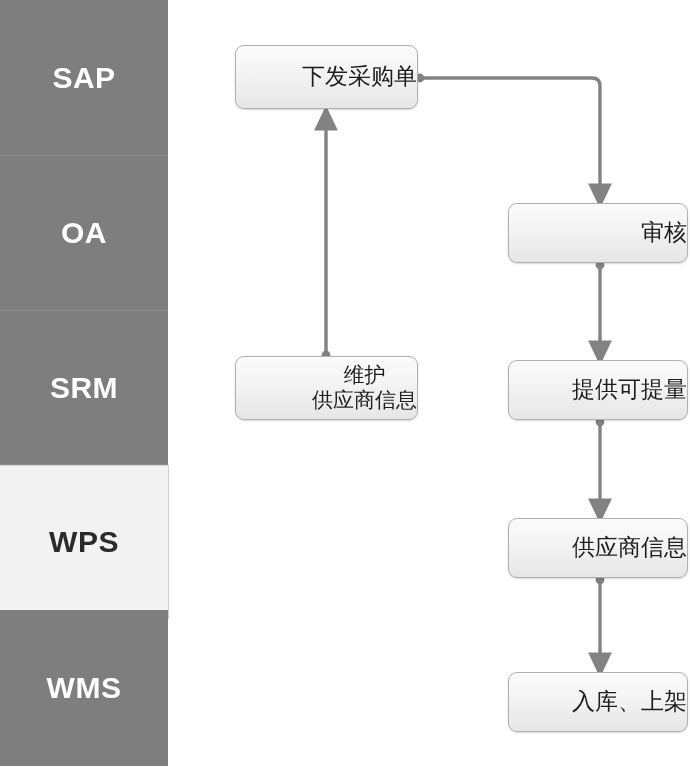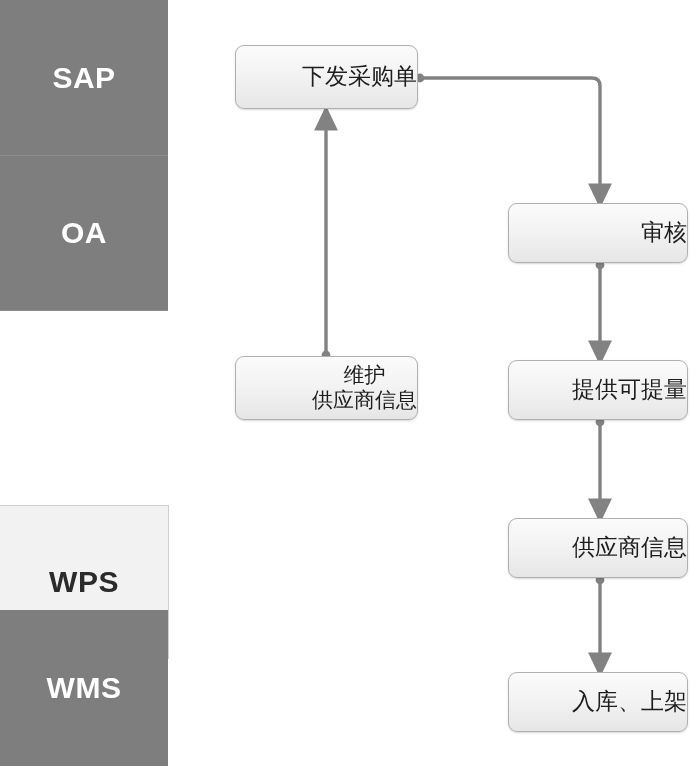--- a/index.html
+++ b/index.html
@@ -87,21 +87,24 @@
 
 <div id="canvas">
 
   <div id="lane-rail">
     <div class="lane" style="top:0px;height:156px;">
       <span class="lane-label">SAP</span>
     </div>
     <div class="lane" style="top:156px;height:155px;">
       <span class="lane-label">OA</span>
     </div>
-    <div class="lane active" style="top:465px;height:154px;margin-top:40px;">
+    <div class="lane" style="top:311px;height:154px;">
+      <span class="lane-label">SRM</span>
+    </div>
+    <div class="lane active" style="top:465px;height:154px;">
       <span class="lane-label">WPS</span>
     </div>
     <div class="lane" style="top:610px;height:156px;border-bottom:none;">
       <span class="lane-label">WMS</span>
     </div>
   </div>
 
   <svg id="wires" viewBox="0 0 690 775">
     <defs>
       <marker id="arrowhead" markerWidth="9" markerHeight="9" refX="4.3" refY="4.2" orient="auto" markerUnits="strokeWidth">

